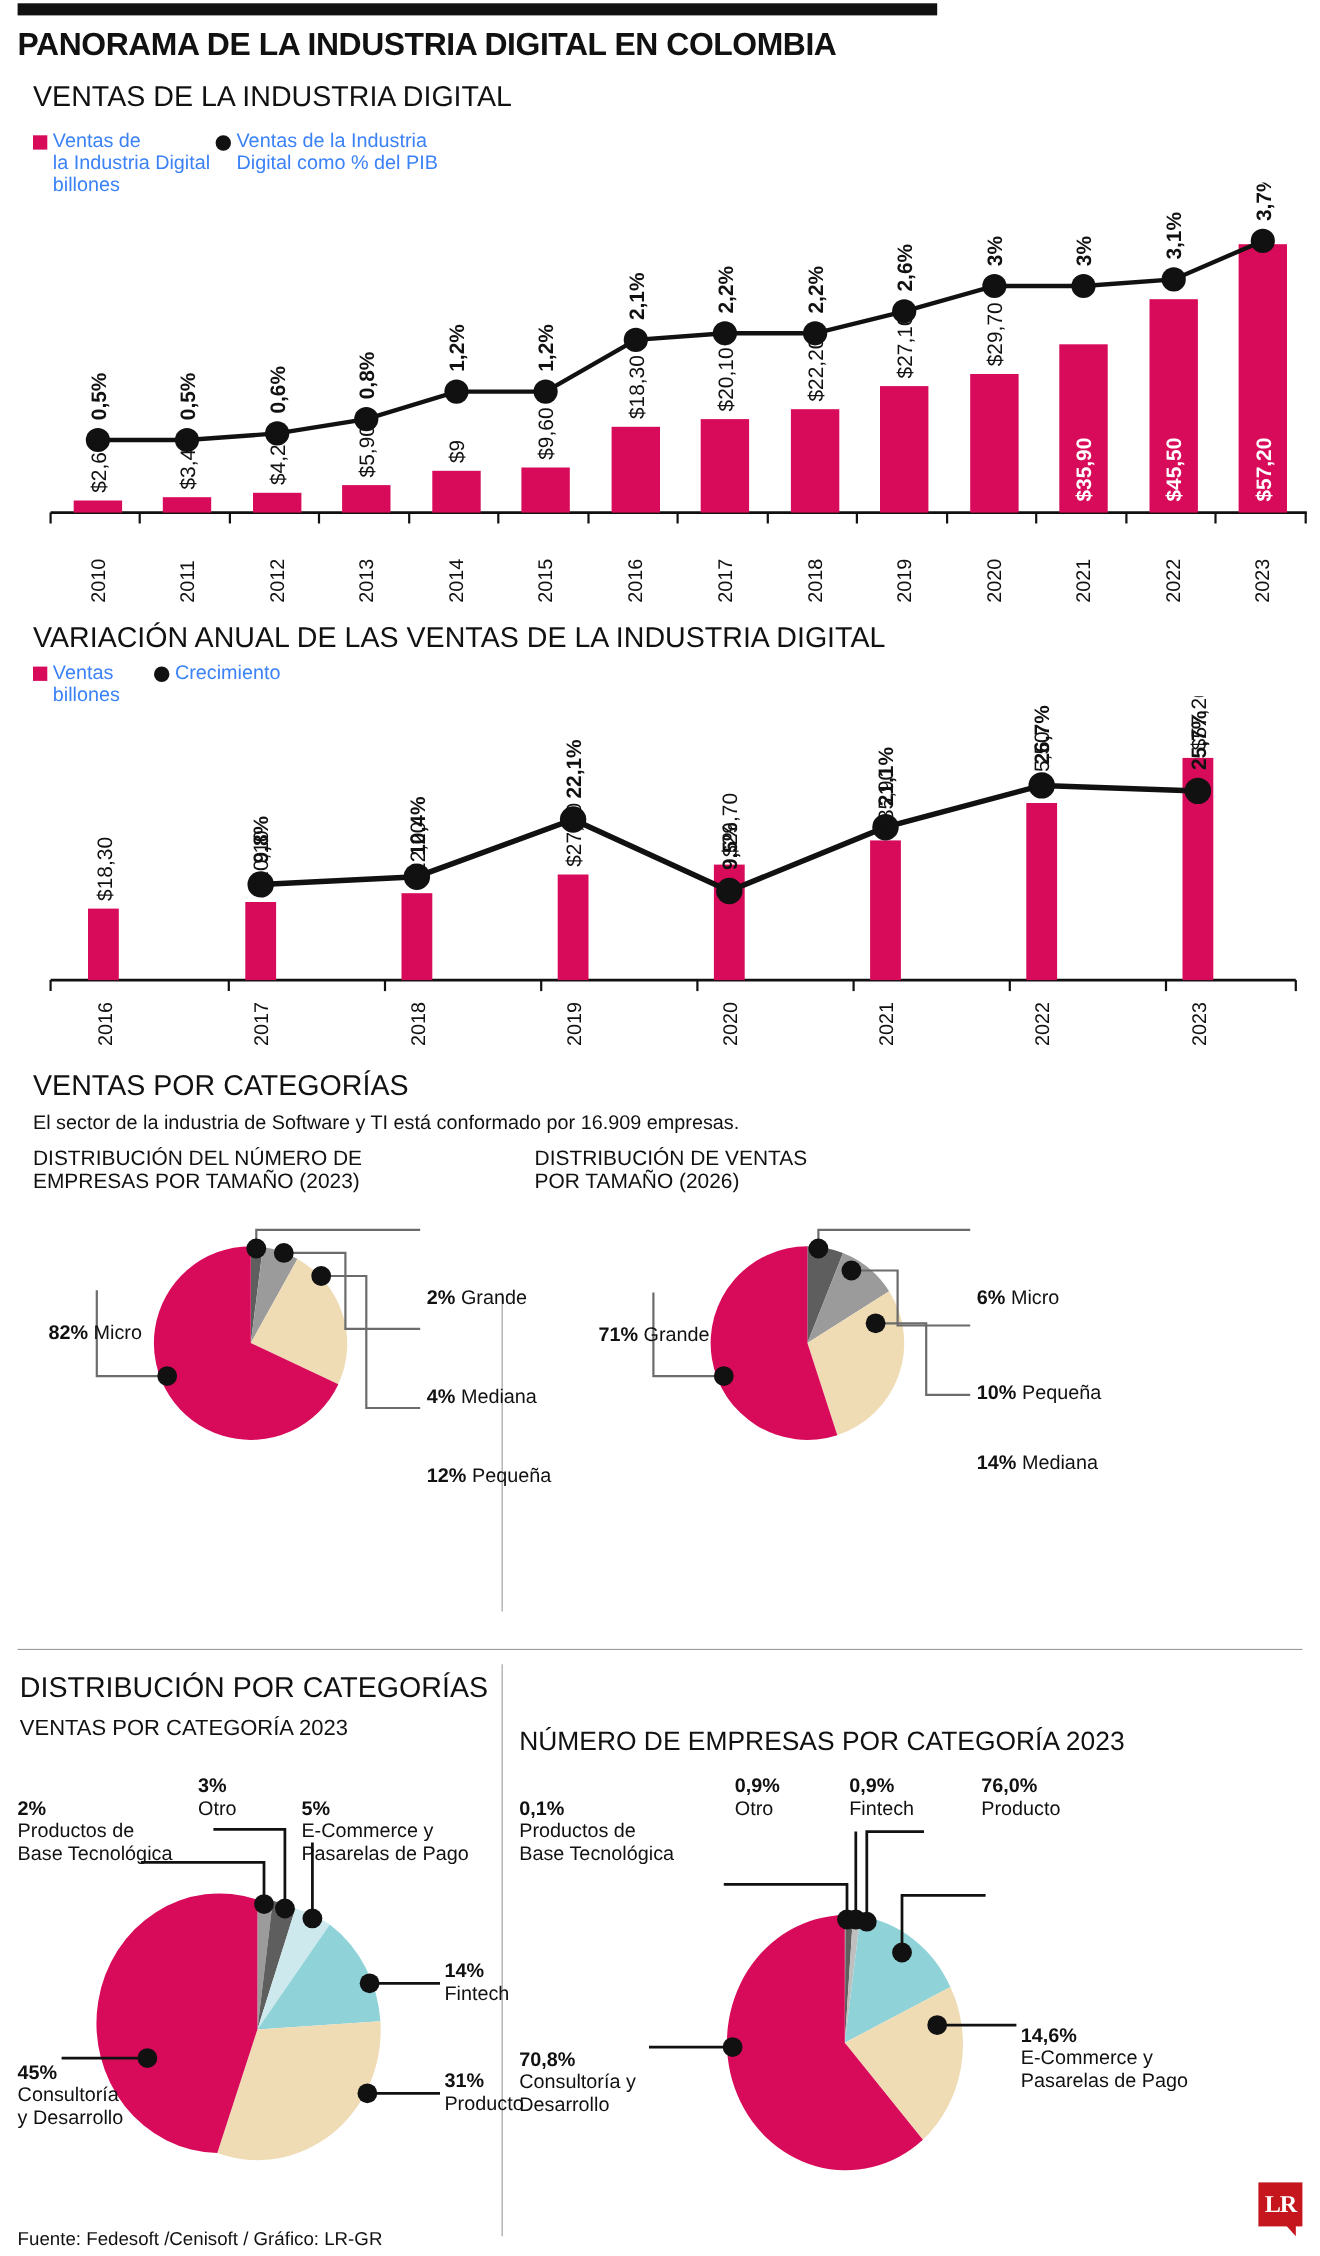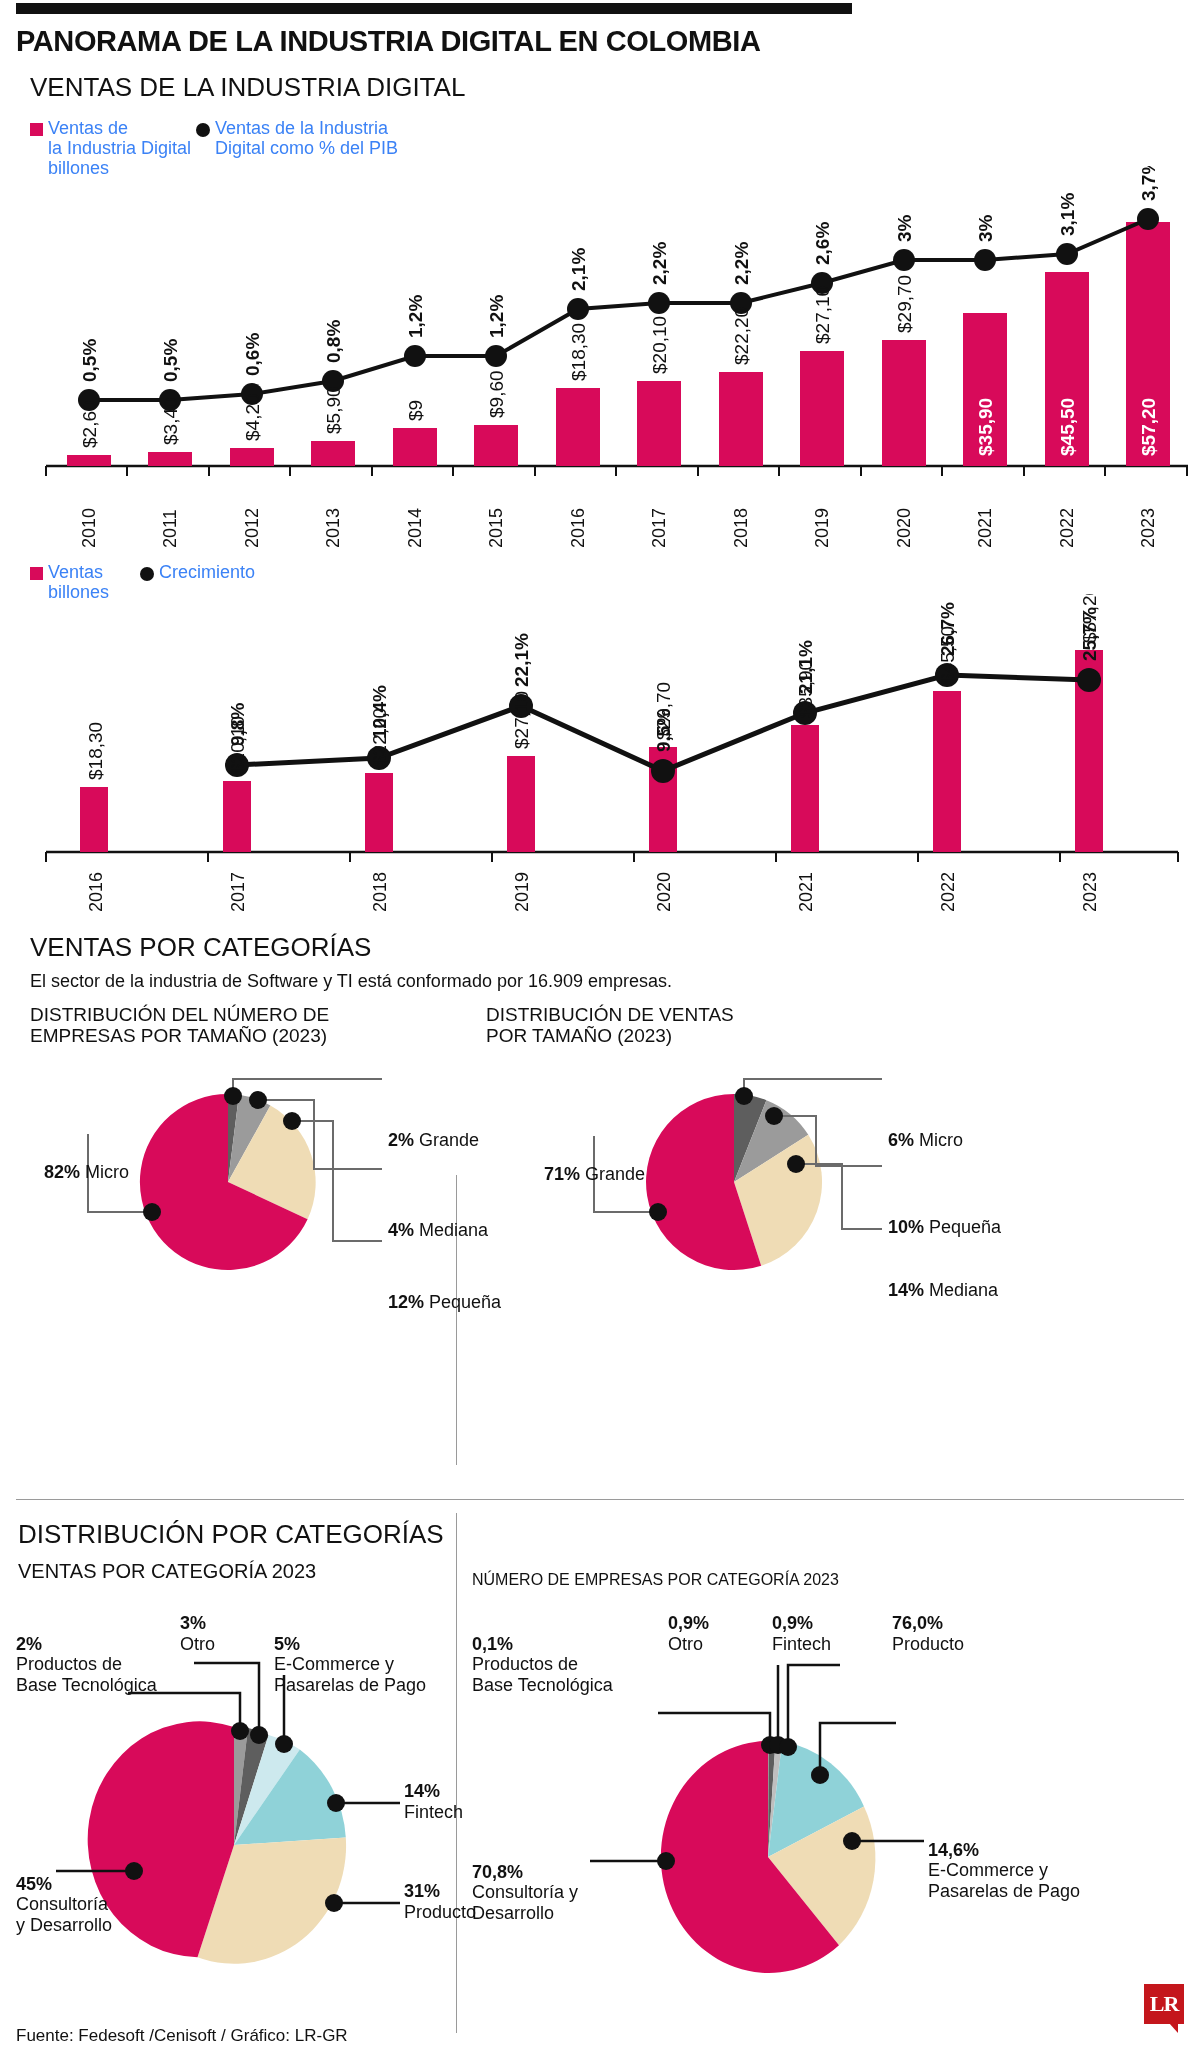--- a/index.html
+++ b/index.html
@@ -204,20 +204,23 @@
         <text transform="translate(719,382)  rotate(-90)">2018</text>
         <text transform="translate(800,382)  rotate(-90)">2019</text>
         <text transform="translate(882,382)  rotate(-90)">2020</text>
         <text transform="translate(963,382)  rotate(-90)">2021</text>
         <text transform="translate(1045,382) rotate(-90)">2022</text>
         <text transform="translate(1126,382) rotate(-90)">2023</text>
       </g>
     </svg>
   </div>
 
+  <div style="margin:8px 0 0 16px;">
+    <div class="sec-title">VARIACIÓN ANUAL DE LAS VENTAS DE LA INDUSTRIA DIGITAL</div>
+  </div>
 
   <div style="position:relative;height:48px;margin:6px 0 0 16px;">
     <div class="legend-item" style="position:absolute;left:0;top:0;">
       <span class="sq"></span>
       <span class="legend-text" style="white-space:pre-line">Ventas
 billones</span>
     </div>
     <div class="legend-item" style="position:absolute;left:110px;top:0;">
       <span class="dot"></span>
       <span class="legend-text">Crecimiento</span>
@@ -341,21 +344,21 @@
       <div class="callout" style="left:358px;top:216px;">
         <b>4%</b> <span class="nm">Mediana</span>
       </div>
       <div class="callout" style="left:358px;top:288px;">
         <b>12%</b> <span class="nm">Pequeña</span>
       </div>
     </div>
 
     <div class="pie-block" style="position:absolute;left:472px;top:0;width:712px;height:300px;">
       <div class="sub-head" style="white-space:pre-line">DISTRIBUCIÓN DE VENTAS
-POR TAMAÑO (2023)</div>
+POR TAMAÑO (2026)</div>
 
       <svg width="712" height="230" viewBox="0 0 712 230" style="position:absolute;left:0;top:60px;">
 
         <path d="M248,118 L248,30 A88,88 0 0,1 280.4,36.2 Z" fill="#5E5E5E"></path>
 
         <path d="M248,118 L280.4,36.2 A88,88 0 0,1 322.3,70.8 Z" fill="#9B9B9B"></path>
 
         <path d="M248,118 L322.3,70.8 A88,88 0 0,1 275.2,201.7 Z" fill="#EFDCB5"></path>
 
         <path d="M248,118 L275.2,201.7 A88,88 0 1,1 248,30 Z" fill="#D80A5A"></path>
@@ -390,21 +393,21 @@
   </div>
 
   <div class="divider-h" style="left:16px;top:1496px;width:1168px;"></div>
   <div class="divider-v" style="left:456px;top:1510px;height:520px;"></div>
 
   <div style="position:absolute;left:18px;top:1516px;">
     <div class="sec-title-bold" style="font-weight:400;font-size:26px;">DISTRIBUCIÓN POR CATEGORÍAS</div>
     <div class="sub-head" style="margin-top:10px;font-size:20px;">VENTAS POR CATEGORÍA 2023</div>
   </div>
   <div style="position:absolute;left:472px;top:1568px;">
-    <div class="sub-head" style="font-size:16px;">NÚMERO DE EMPRESAS POR CATEGORÍA 2023</div>
+    <div class="sub-head" style="font-size:24px;">NÚMERO DE EMPRESAS POR CATEGORÍA 2023</div>
   </div>
 
   <div class="pie-block" style="position:absolute;left:16px;top:1610px;width:440px;height:400px;">
     <svg width="440" height="400" viewBox="0 0 440 400">
 
       <path d="M218,232 L218,114 A112,118 0 0,1 232.0,115.0 Z" fill="#9B9B9B"></path>
 
       <path d="M218,232 L232.0,115.0 A112,118 0 0,1 252.6,121.9 Z" fill="#5E5E5E"></path>
 
       <path d="M218,232 L252.6,121.9 A112,118 0 0,1 283.8,136.5 Z" fill="#CDE9EE"></path>

